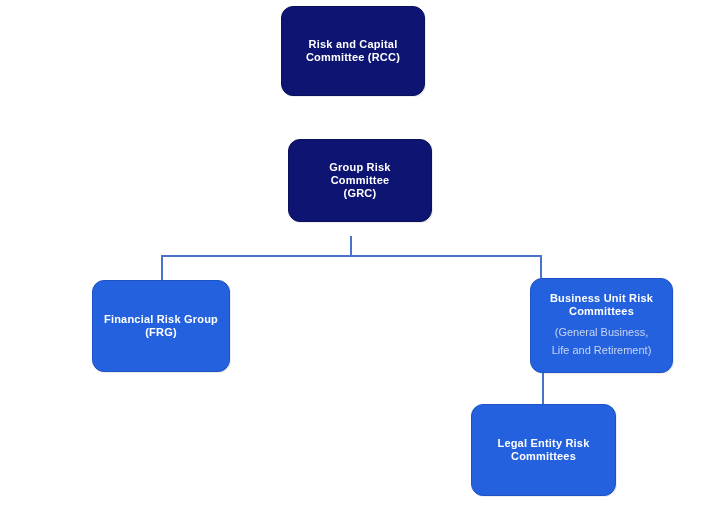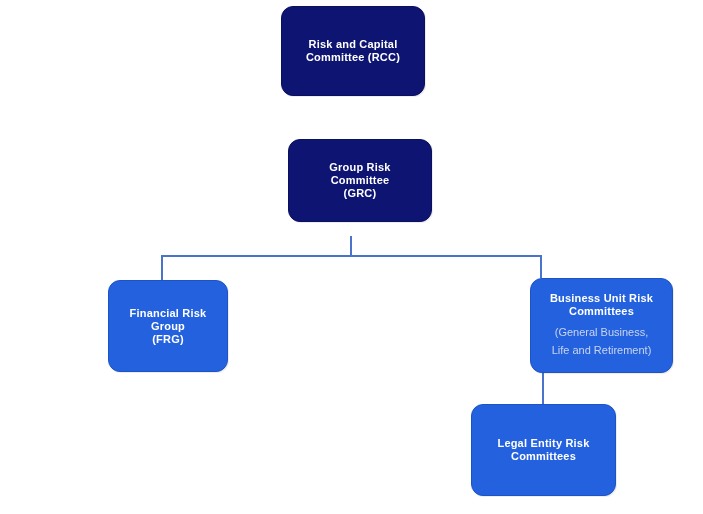--- a/index.html
+++ b/index.html
@@ -58,21 +58,21 @@
     color: var(--subtext);
     white-space: pre-line;
   }
   .connector {
     position: absolute;
     background: var(--connector);
   }
   
   #node-rcc   { left: 281px; top: 6px;   width: 144px; height: 90px; }
   #node-grc   { left: 288px; top: 139px; width: 144px; height: 83px; }
-  #node-frg   { left: 108px;  top: 280px; width: 120px; height: 92px; }
+  #node-frg   { left: 92px;  top: 280px; width: 138px; height: 92px; }
   #node-bu    { left: 492px; top: 278px; width: 143px; height: 95px; margin-left: 38px; }
   #node-legal { left: 471px; top: 404px; width: 145px; height: 92px; }
   
   #conn-grc-stub    { left: 350px; top: 236px; width: 2px;   height: 20px; }
   #conn-horizontal  { left: 161px; top: 255px; width: 381px; height: 2px;  }
   #conn-drop-left   { left: 161px; top: 255px; width: 2px;   height: 25px; }
   #conn-drop-right  { left: 540px; top: 255px; width: 2px;   height: 23px; }
   #conn-bu-legal    { left: 542px; top: 373px; width: 2px;   height: 35px; }
 </style>
 </head>

